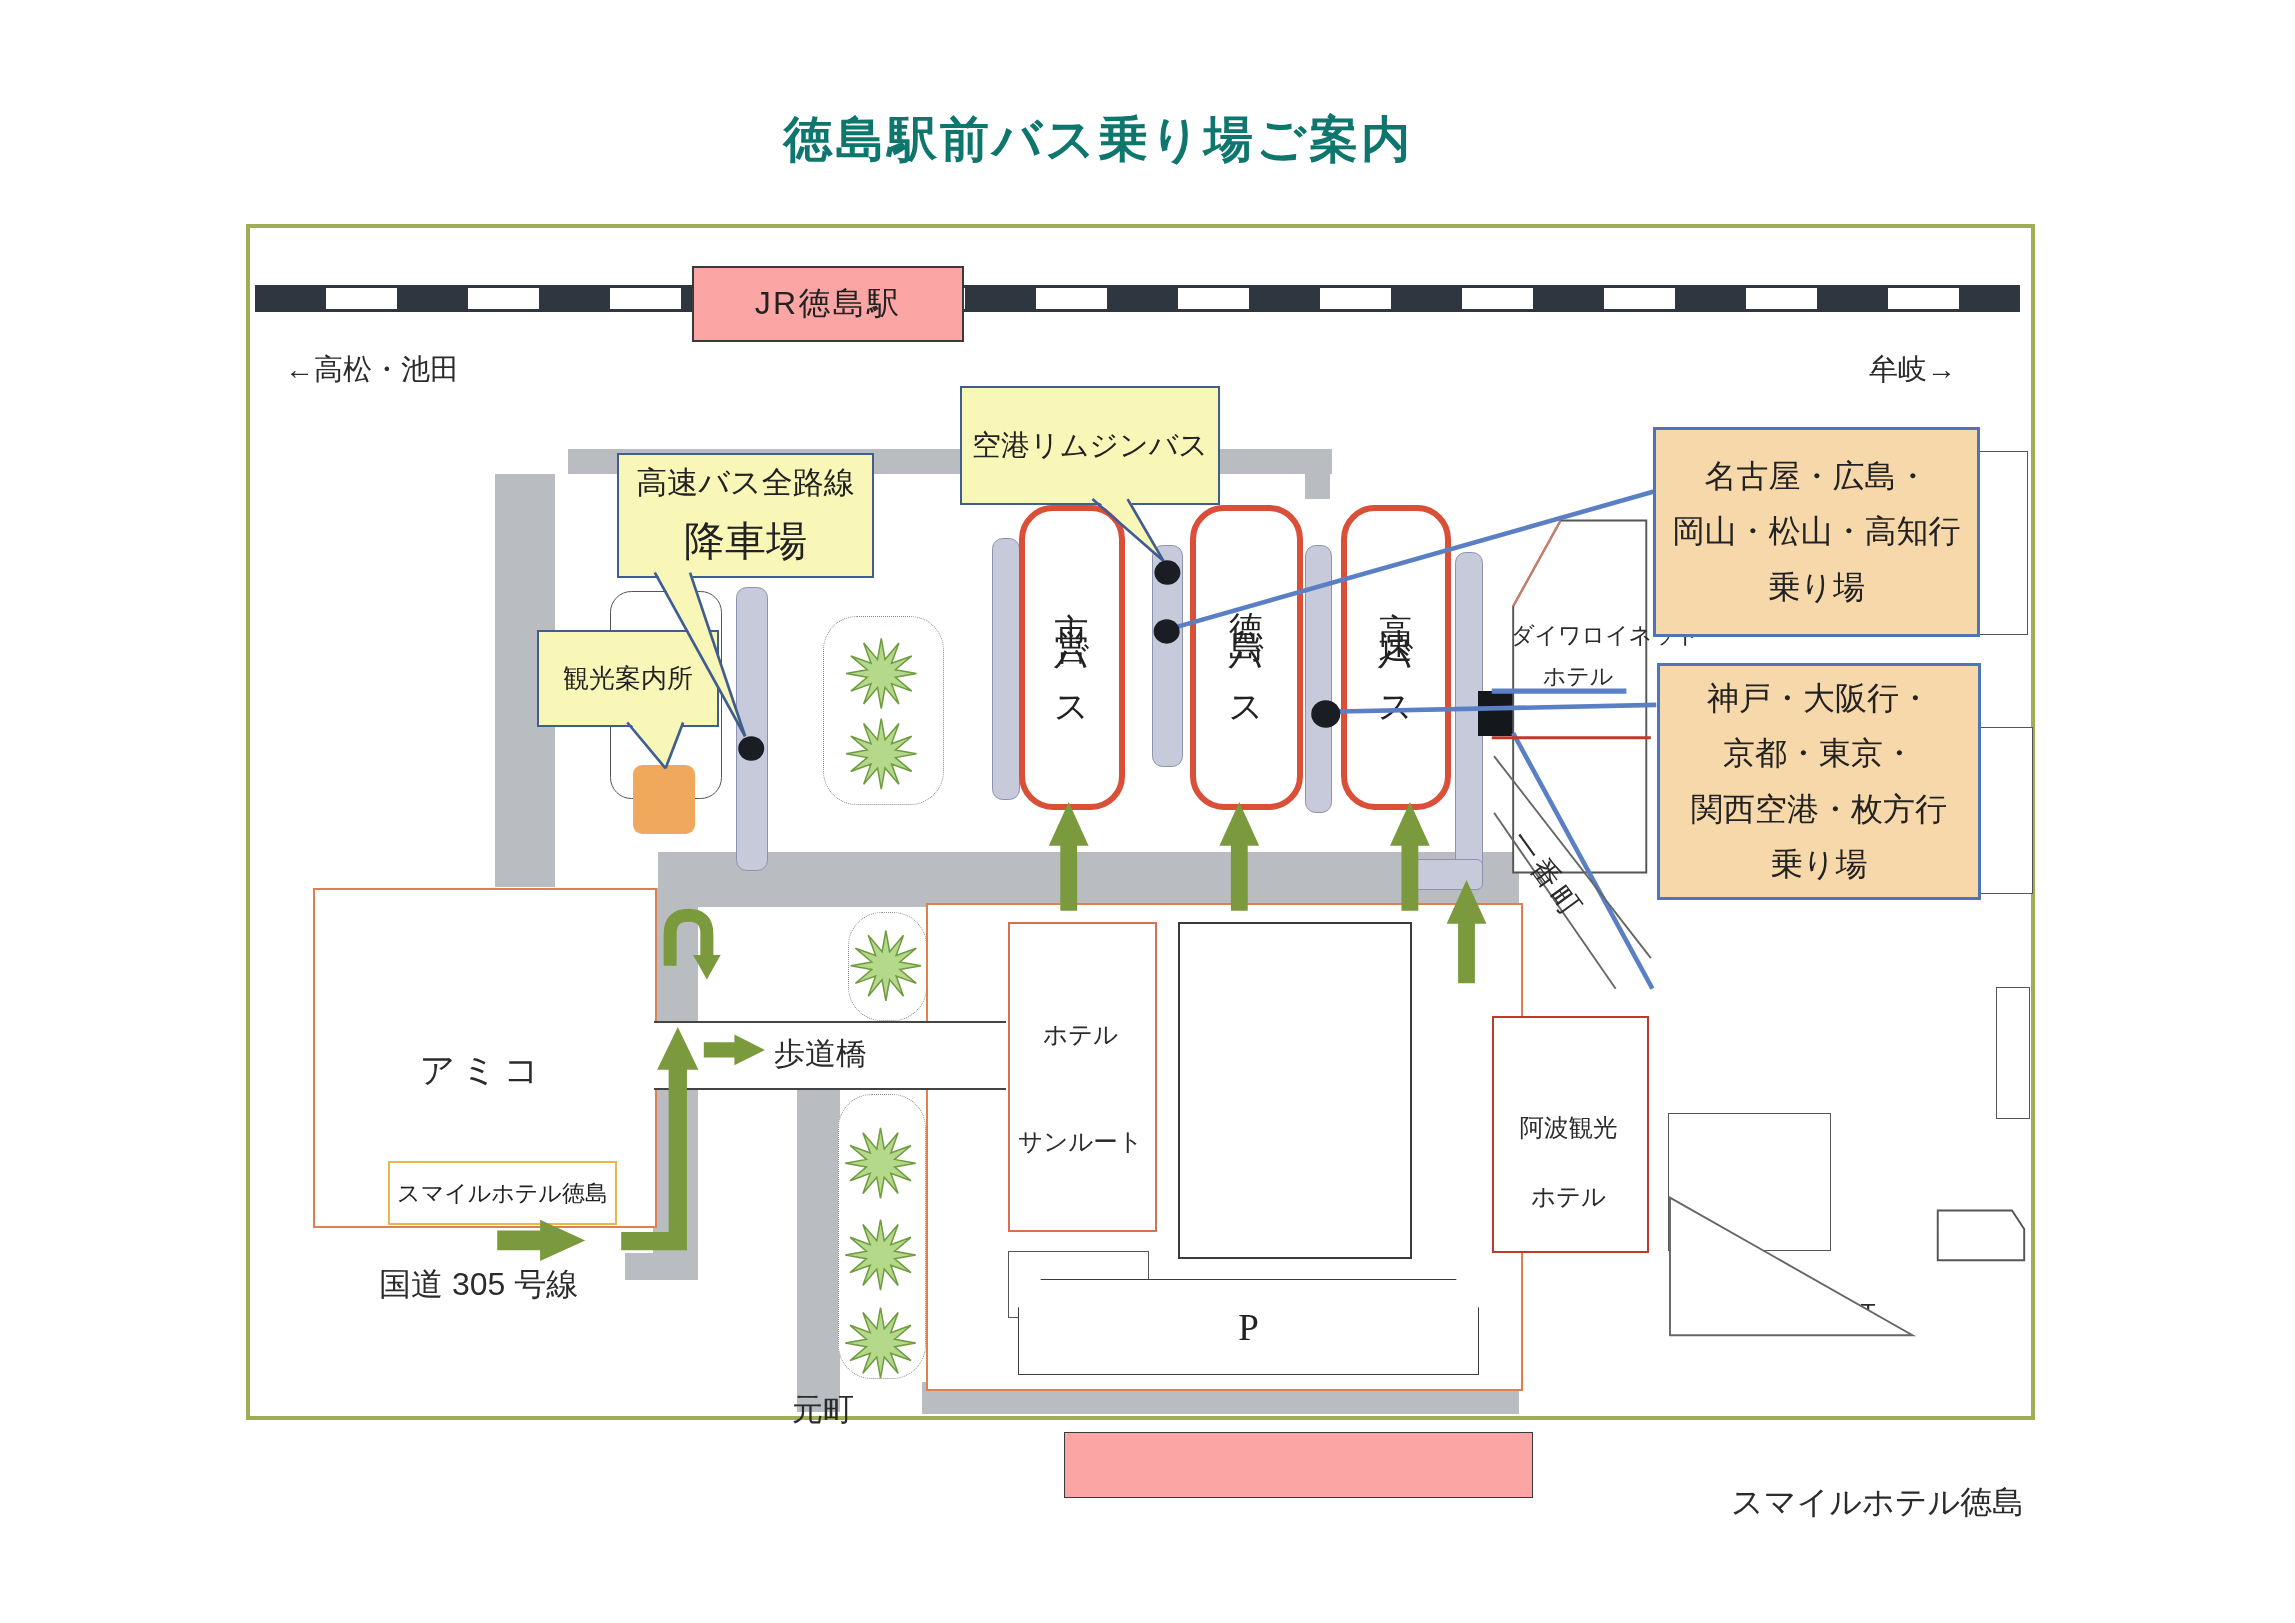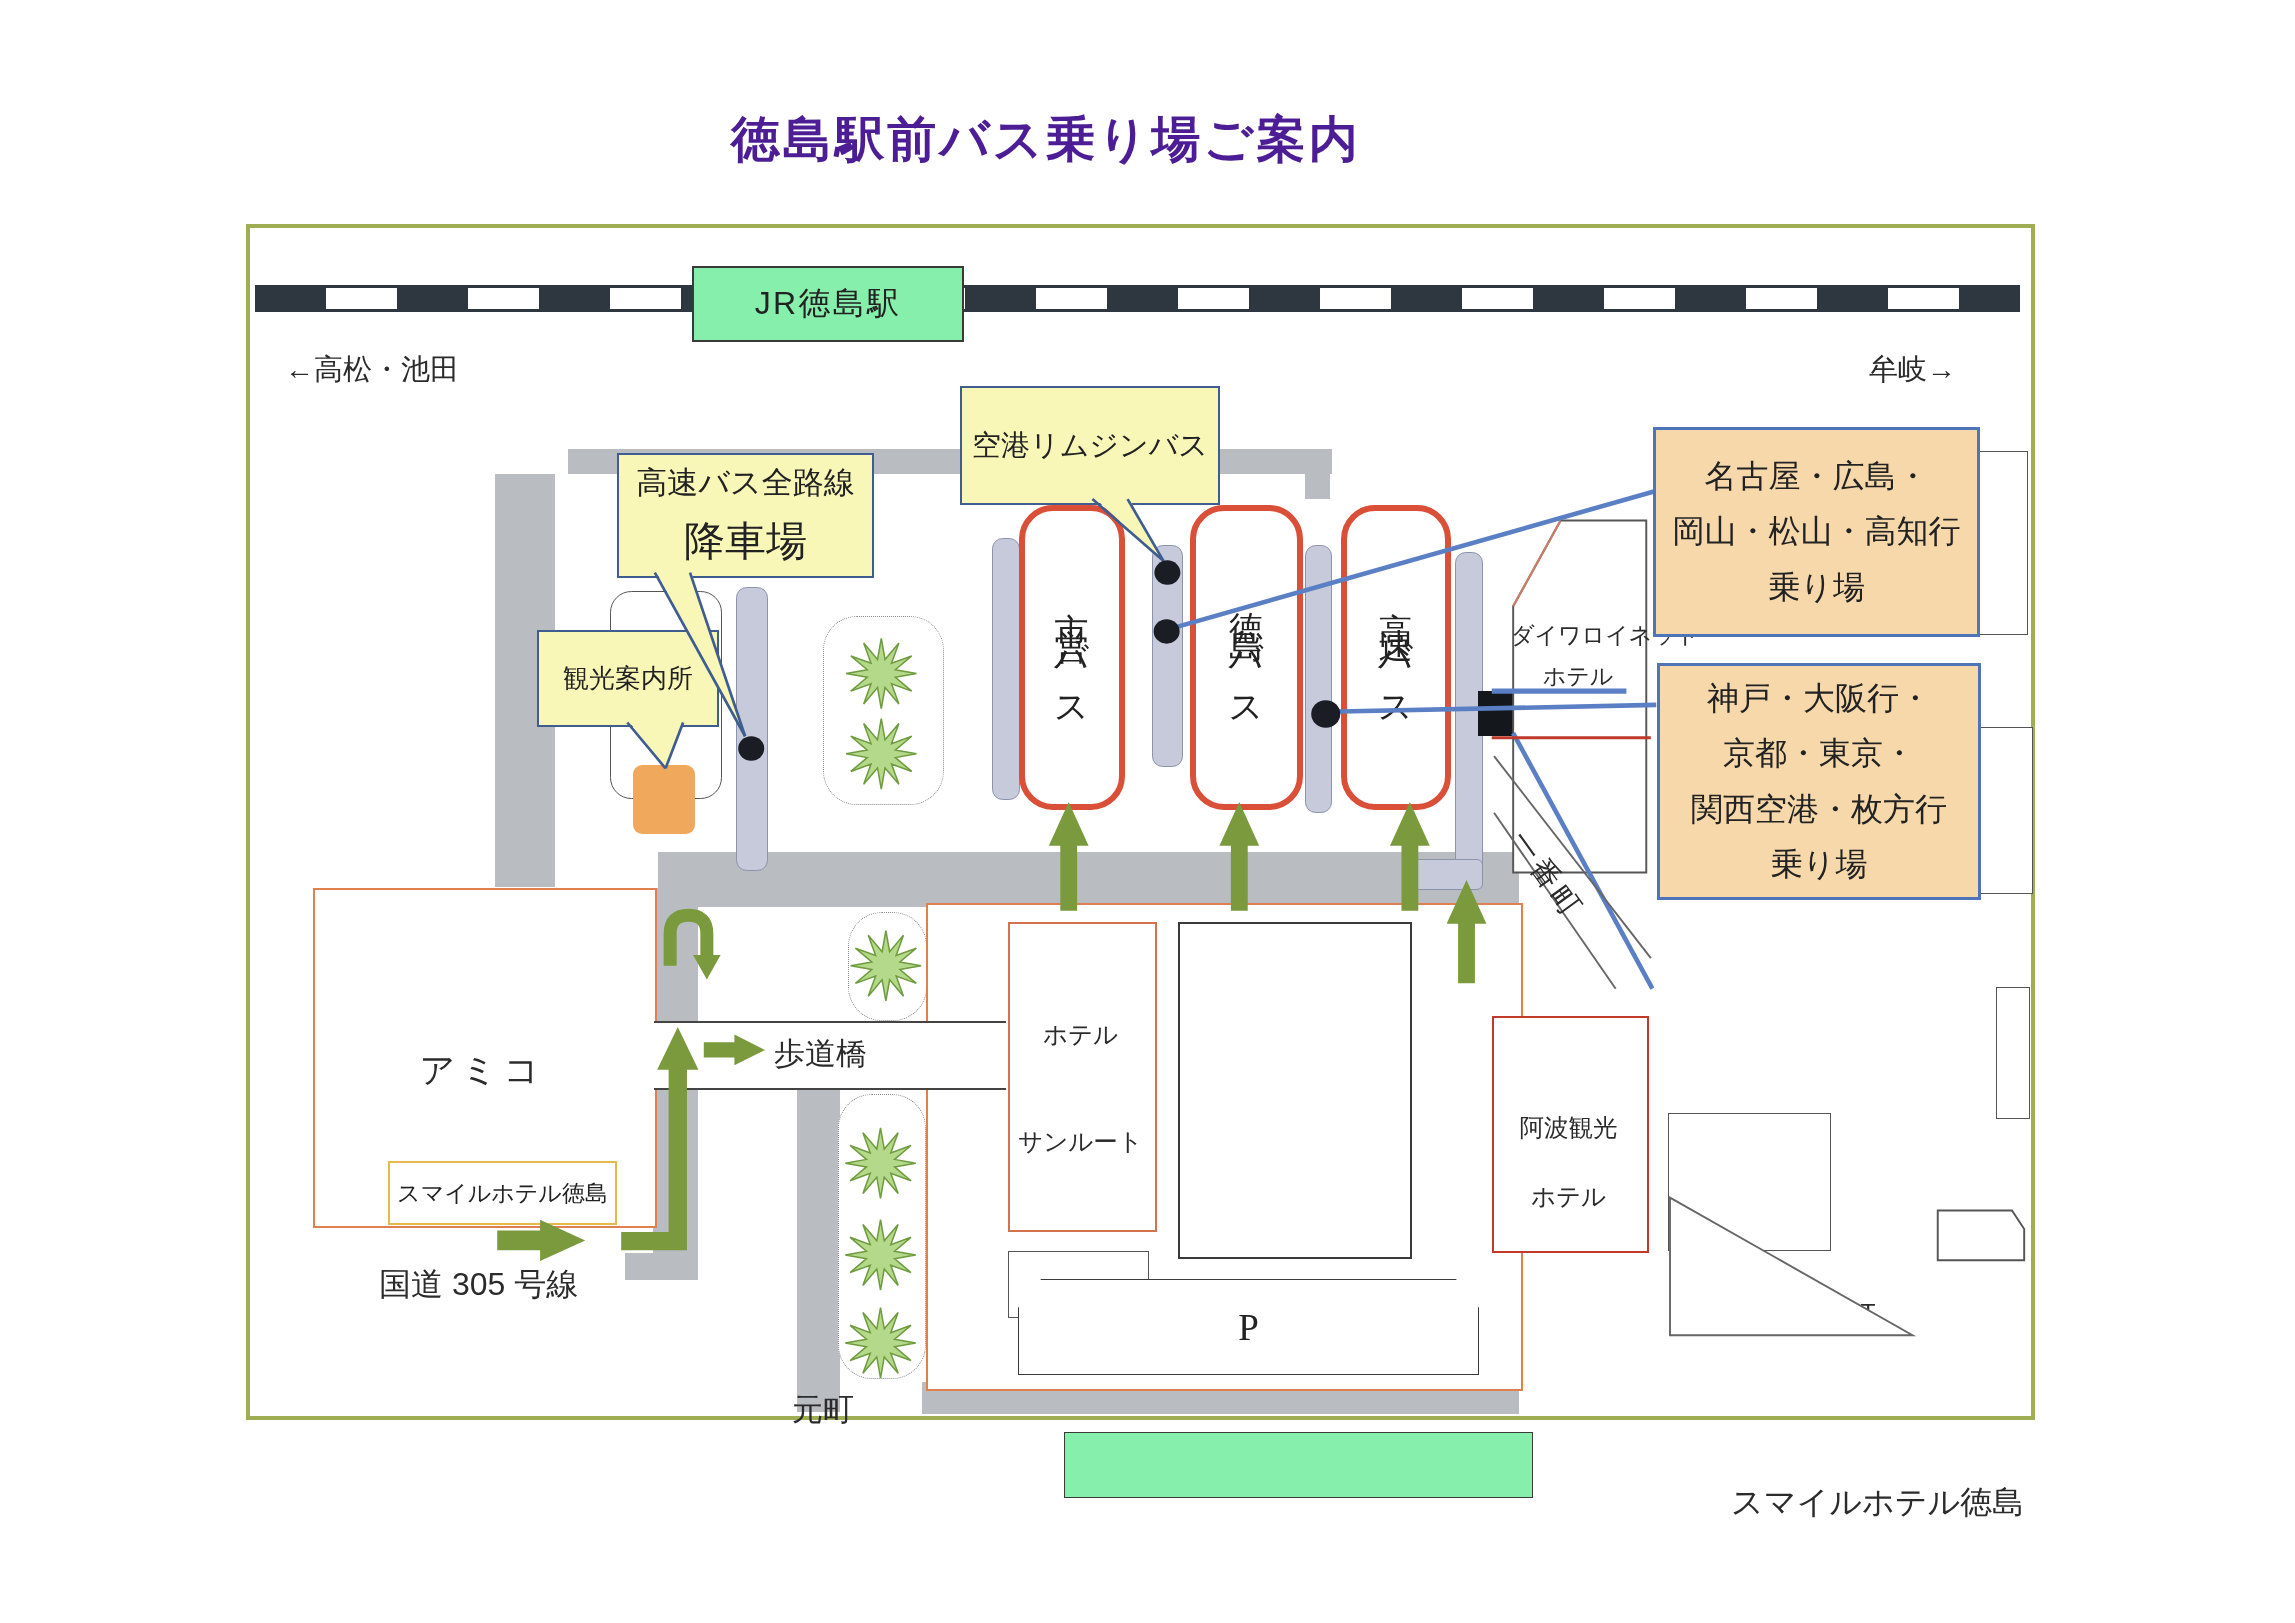--- a/index.html
+++ b/index.html
@@ -1,20 +1,20 @@
 <!DOCTYPE html>
 <html style="font-size:12.2px"><head>
 <meta charset="utf-8">
 <style>
   html,body{margin:0;padding:0;background:#ffffff;}
   #canvas{position:relative;width:2295px;height:1624px;background:#fff;overflow:hidden;
           font-family:"Liberation Sans", sans-serif;color:#222;}
   .abs{position:absolute;}
   .lbl{position:absolute;white-space:nowrap;color:#2b2b2b;}
-  .box{position:absolute;background:#86efac;border:1.5px solid #3a3a3a;display:flex;
+  .box{position:absolute;background:#fca5a5;border:1.5px solid #3a3a3a;display:flex;
        align-items:center;justify-content:center;text-align:center;}
   .callout{position:absolute;background:#f9f7b8;border:2.3px solid #3f5d8f;display:flex;
            flex-direction:column;align-items:center;justify-content:center;z-index:50;}
   .obox{position:absolute;background:#f6d8ab;border:3.1px solid #4f74b8;display:flex;
         flex-direction:column;align-items:center;justify-content:center;z-index:50;}
   .obox div{line-height:1.72;}
   .lane{position:absolute;background:#fff;border:6.9px solid #d94f38;border-radius:34px;
         display:flex;align-items:center;justify-content:center;z-index:20;}
   .lane span{writing-mode:vertical-rl;text-orientation:upright;font-size:34px;
              letter-spacing:17px;color:#222;}
@@ -22,21 +22,21 @@
   .road{position:absolute;background:#b9bdc1;z-index:5;}
   .treeisle{position:absolute;background:#fff;border:1.5px dotted #888;border-radius:34px;z-index:8;}
   svg.layer{position:absolute;left:0;top:0;z-index:40;pointer-events:none;}
   svg.layertop{position:absolute;left:0;top:0;z-index:60;pointer-events:none;}
 </style>
 </head>
 <body>
 
 <div id="canvas">
 
-  <div class="lbl" style="left:731px;top:107px;width:735px;font-size:49px;font-weight:600;letter-spacing:3.1px;color:#4c1d95;">徳島駅前バス乗り場ご案内</div>
+  <div class="lbl" style="left:731px;top:107px;width:735px;text-align:center;font-size:49px;font-weight:600;letter-spacing:3.1px;color:#0f766e;">徳島駅前バス乗り場ご案内</div>
 
   <div class="abs" style="left:246px;top:224px;width:1781px;height:1188px;border:4.6px solid #9fae52;background:#fff;z-index:1;"></div>
 
   <div class="abs" style="left:255px;top:285px;width:1765px;height:20.7px;z-index:6;
               border-top:3.8px solid #2e3640;border-bottom:3.8px solid #2e3640;
               background:repeating-linear-gradient(90deg,#2e3640 0 71px,#ffffff 71px 142px);"></div>
 
   <div class="box" style="left:692px;top:266px;width:268px;height:72px;border-width:2.3px;z-index:7;">
     <span style="font-size:32px;letter-spacing:2.3px;">JR徳島駅</span>
   </div>

